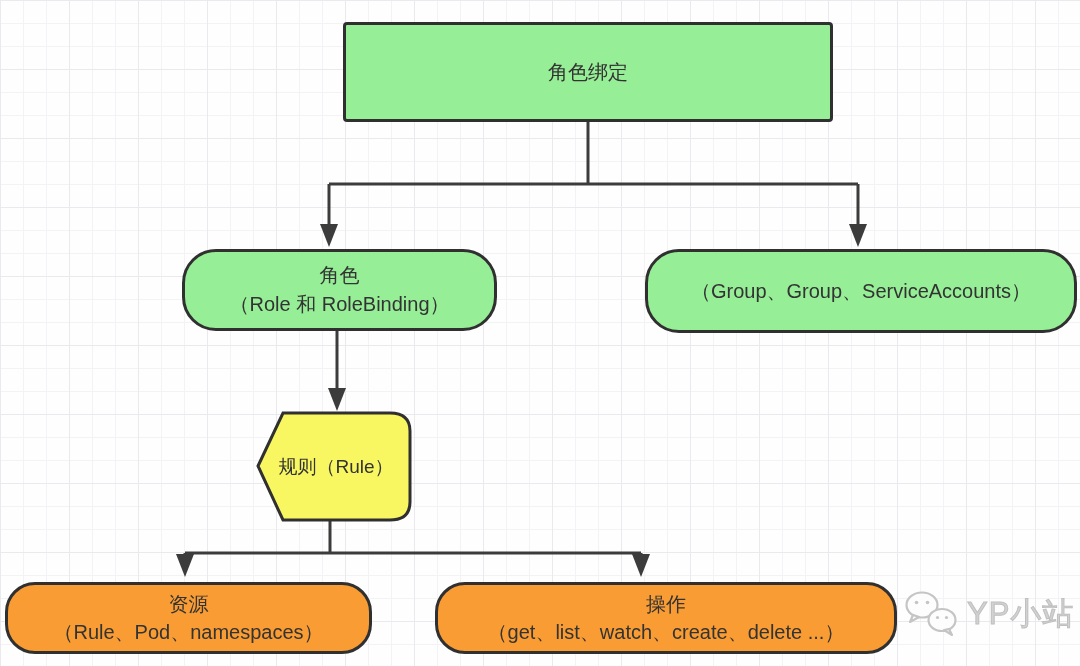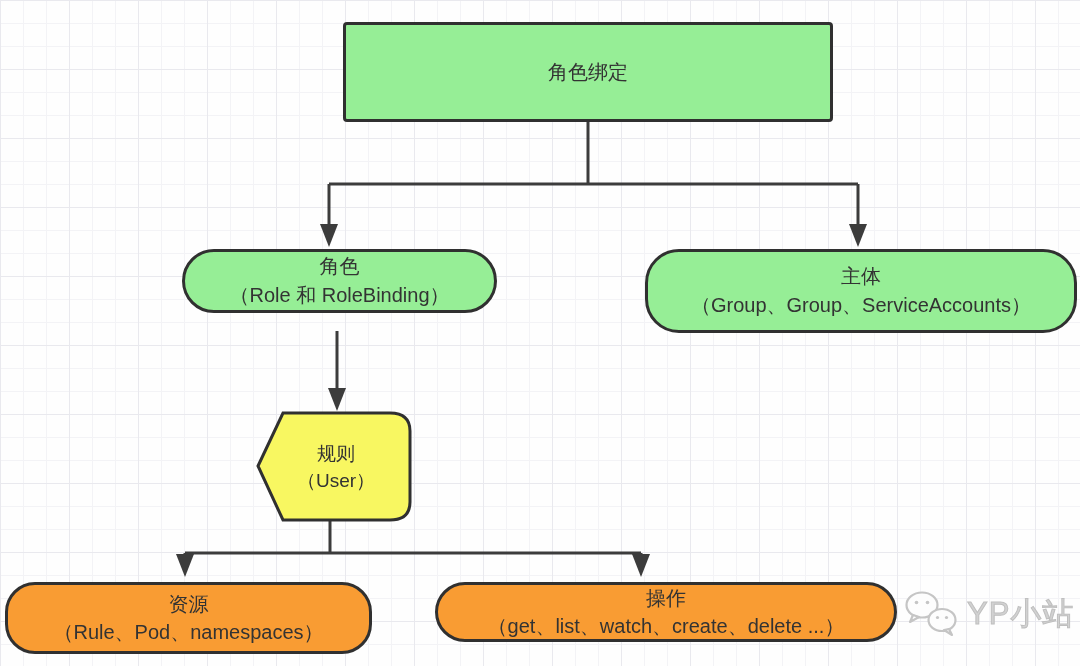--- a/index.html
+++ b/index.html
@@ -38,21 +38,21 @@
     font-size:20px;line-height:29px;
   }
   .node .title,.node .subtitle{width:100%;}
   .green{background:var(--node-green,#96ee96);}
   .orange{background:var(--node-orange,#f99c33);}
   .rect{border-radius:4px;}
   .pill-lg{border-radius:34px;}
   .pill-md{border-radius:30px;line-height:28px;text-align:center;}
   .rule-label{
     position:absolute;left:262px;top:413px;width:148px;height:107px;
-    display:flex;flex-direction:column;align-items:center;justify-content:center;
+    display:flex;flex-direction:row;align-items:center;justify-content:center;
     text-align:center;color:var(--text,#333333);
     font-size:19px;line-height:27px;
   }
   .watermark{
     position:absolute;left:903px;top:589px;
     display:flex;align-items:center;gap:6px;
   }
   .watermark .wm-label{
     font-size:31px;
     letter-spacing:1px;
@@ -79,41 +79,40 @@
     <polygon class="arrowhead" points="185,577 176,554 194,554"></polygon>
     <polygon class="arrowhead" points="641,577 632,554 650,554"></polygon>
 
     <path class="rule-shape" d="M258,466 L283,413 L390,413 Q410,413 410,431 L410,502 Q410,520 390,520 L283,520 Z"></path>
   </svg>
 
   <div class="node rect green" style="left:343px;top:22px;width:490px;height:100px;">
     <div class="title">角色绑定</div>
   </div>
 
-  <div class="node pill-lg green" style="left:182px;top:249px;width:315px;height:64px;">
+  <div class="node pill-lg green" style="left:182px;top:249px;width:315px;height:82px;">
     <div class="title">角色</div>
     <div class="subtitle">（Role 和 RoleBinding）</div>
   </div>
 
   <div class="node pill-lg green" style="left:645px;top:249px;width:432px;height:84px;">
-    <div class="title">主体</div>
     <div class="subtitle">（Group、Group、ServiceAccounts）</div>
   </div>
 
   <div class="rule-label">
     <div class="title">规则</div>
-    <div class="subtitle">（User）</div>
+    <div class="subtitle">（Rule）</div>
   </div>
 
   <div class="node pill-md orange" style="left:5px;top:582px;width:367px;height:72px;">
     <div class="title">资源</div>
     <div class="subtitle">（Rule、Pod、namespaces）</div>
   </div>
 
-  <div class="node pill-md orange" style="left:435px;top:582px;width:462px;height:60px;">
+  <div class="node pill-md orange" style="left:435px;top:582px;width:462px;height:72px;">
     <div class="title">操作</div>
     <div class="subtitle">（get、list、watch、create、delete ...）</div>
   </div>
 
   <div class="watermark">
     <svg class="wm-icon" width="58" height="50" viewBox="0 0 58 50">
       <g fill="#fdfdfd" stroke="#c5c5c5" stroke-width="2.2">
         <ellipse cx="19" cy="16" rx="15.5" ry="12.5"></ellipse>
         <path d="M10,26 L7,33 L16,28 Z" stroke-linejoin="round"></path>
         <ellipse cx="39" cy="31" rx="13.5" ry="11"></ellipse>

